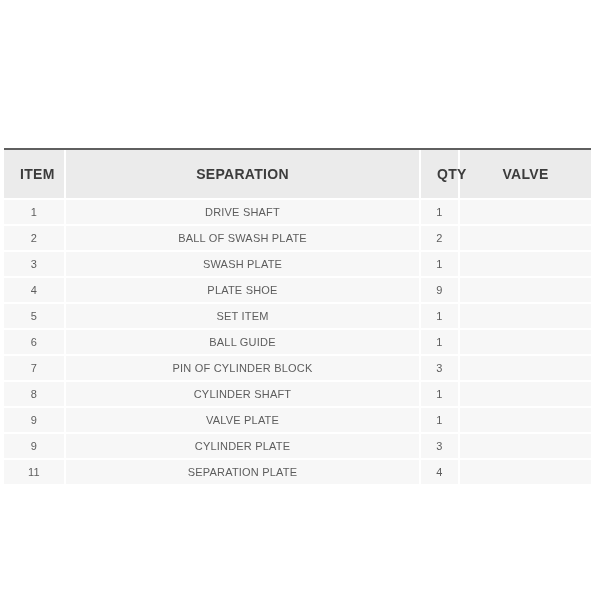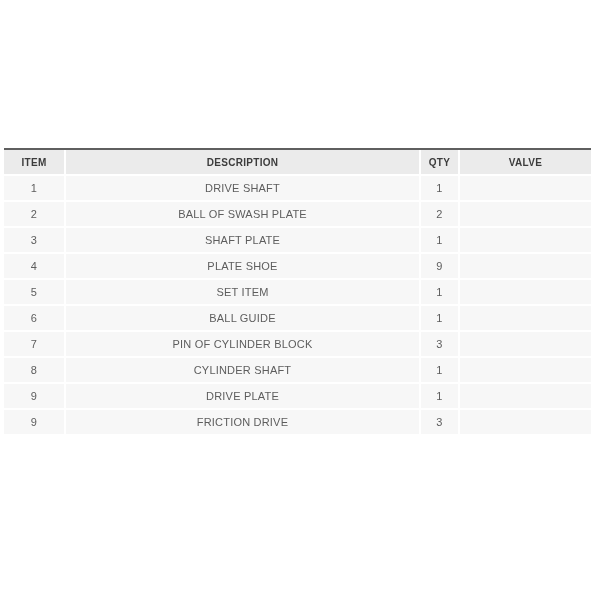--- a/index.html
+++ b/index.html
@@ -25,26 +25,26 @@
   table.parts {
     border-collapse: separate;
     border-spacing: 2px;
     table-layout: fixed;
     width: 591px;
     margin: -2px 0 0 -2px;
   }
   table.parts th {
     background: var(--header-bg, #ebebeb);
     color: var(--header-text, #3c3c3c);
-    font-size: 10px;
+    font-size: 14px;
     font-weight: bold;
     letter-spacing: 0.3px;
     text-align: center;
     height: 24px;
-    padding: 4px;
+    padding: 16px;
     box-sizing: border-box;
     vertical-align: middle;
   }
   table.parts td {
     background: var(--cell-bg, #f7f7f7);
     color: var(--cell-text, #5d5d5d);
     font-size: 11px;
     font-weight: normal;
     letter-spacing: 0.2px;
     text-align: center;
@@ -67,41 +67,41 @@
   <table class="parts">
     <colgroup>
       <col class="c-item">
       <col class="c-desc">
       <col class="c-qty">
       <col class="c-remark">
     </colgroup>
     <thead>
       <tr>
         <th>ITEM</th>
-        <th>DESCRIPTION</th>
+        <th>SEPARATION</th>
         <th>QTY</th>
         <th>VALVE</th>
       </tr>
     </thead>
     <tbody>
         <tr>
           <td>1</td>
           <td>DRIVE SHAFT</td>
           <td>1</td>
           <td></td>
         </tr>
         <tr>
           <td>2</td>
           <td>BALL OF SWASH PLATE</td>
           <td>2</td>
           <td></td>
         </tr>
         <tr>
           <td>3</td>
-          <td>SHAFT PLATE</td>
+          <td>SWASH PLATE</td>
           <td>1</td>
           <td></td>
         </tr>
         <tr>
           <td>4</td>
           <td>PLATE SHOE</td>
           <td>9</td>
           <td></td>
         </tr>
         <tr>
@@ -123,25 +123,31 @@
           <td></td>
         </tr>
         <tr>
           <td>8</td>
           <td>CYLINDER SHAFT</td>
           <td>1</td>
           <td></td>
         </tr>
         <tr>
           <td>9</td>
-          <td>DRIVE PLATE</td>
+          <td>VALVE PLATE</td>
           <td>1</td>
           <td></td>
         </tr>
         <tr>
           <td>9</td>
-          <td>FRICTION DRIVE</td>
+          <td>CYLINDER PLATE</td>
           <td>3</td>
+          <td></td>
+        </tr>
+        <tr>
+          <td>11</td>
+          <td>SEPARATION PLATE</td>
+          <td>4</td>
           <td></td>
         </tr>
       </tbody>
   </table>
 </div>
 
 </body></html>

